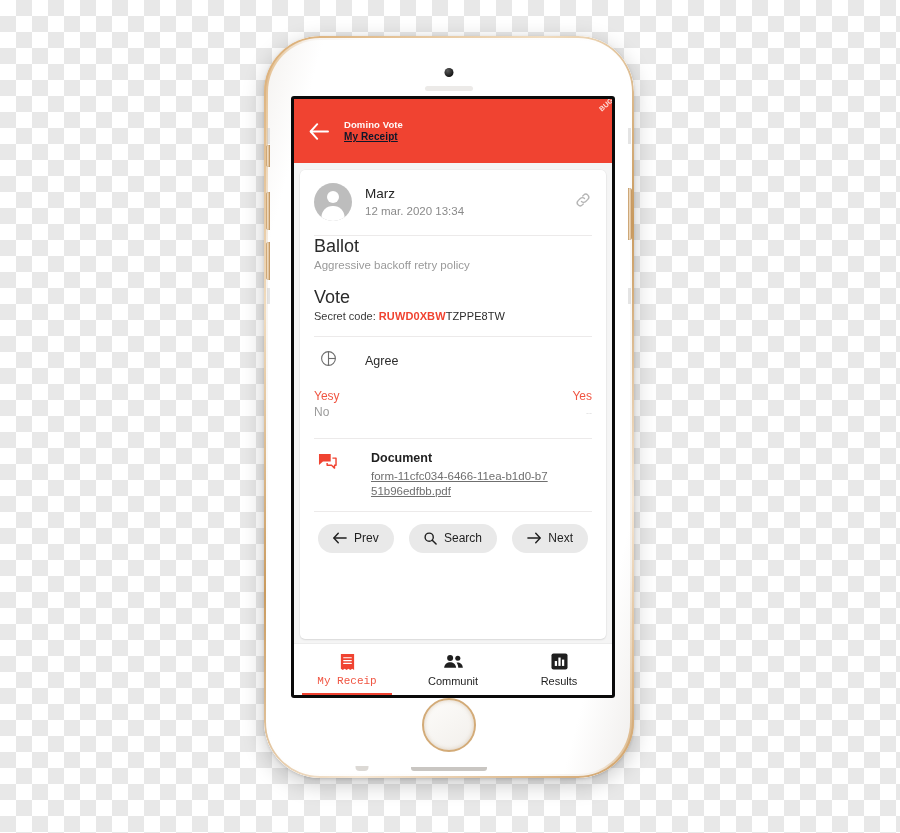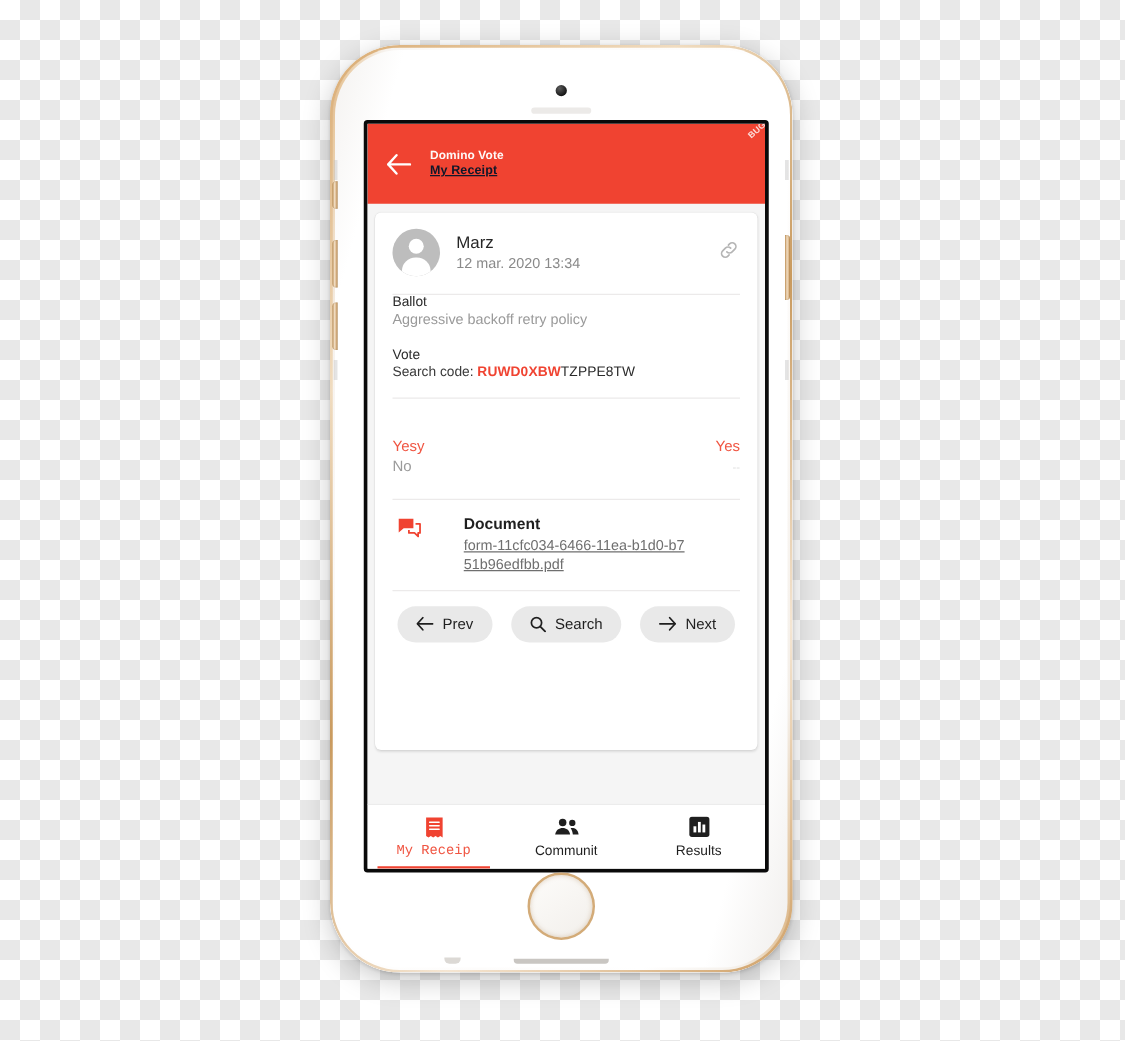--- a/index.html
+++ b/index.html
@@ -192,21 +192,21 @@
     position:absolute; left:50%; top:23px; transform:translateX(-50%);
     width:23px; height:18px; border-radius:11px 11px 0 0; background:#ffffff;
   }
   #user-meta { flex:1 1 auto; line-height:1.25; }
   #user-name { font-size:13.5px; color:#262626; }
   #user-date { font-size:11.5px; color:#8a8a8a; margin-top:1px; }
   #link-icon { flex:0 0 auto; cursor:pointer; opacity:.85; }
 
   
   .section { padding-bottom:4px; }
-  .section-title { font-size:11px; color:#2b2b2b; margin-bottom:2px; }
+  .section-title { font-size:18px; color:#2b2b2b; margin-bottom:2px; }
   .section-sub { font-size:11.5px; color:#9a9a9a; }
   #ballot-section { padding-top:0; padding-bottom:16px; }
   #vote-section { padding-bottom:14px; }
   #secret-line { font-size:11px; color:#3a3a3a; }
   #secret-code-hi { color:#F04331; font-weight:bold; letter-spacing:.1px; }
   #secret-code-rest { color:#2b2b2b; letter-spacing:.1px; }
 
   .divider { height:1px; background:#eceaea; }
 
   
@@ -341,26 +341,36 @@
 
             <div class="divider"></div>
 
             <div class="section" id="ballot-section">
               <div class="section-title">Ballot</div>
               <div class="section-sub">Aggressive backoff retry policy</div>
             </div>
 
             <div class="section" id="vote-section">
               <div class="section-title">Vote</div>
-              <div id="secret-line"><span>Search code: </span><span id="secret-code-hi">RUWD0XBW</span><span id="secret-code-rest">TZPPE8TW</span></div>
+              <div id="secret-line"><span>Secret code: </span><span id="secret-code-hi">RUWD0XBW</span><span id="secret-code-rest">TZPPE8TW</span></div>
             </div>
 
             <div class="divider"></div>
 
             <div id="question-block">
+              <div id="question-row">
+                <span id="pie-icon">
+                  <svg width="17" height="17" viewBox="0 0 20 20" aria-hidden="true">
+                    <circle cx="10" cy="10" r="8.1" fill="none" stroke="#6d6d6d" stroke-width="1.3"></circle>
+                    <path d="M10 1.9 V18.1" stroke="#6d6d6d" stroke-width="1.3"></path>
+                    <path d="M10 10 H18.1" stroke="#6d6d6d" stroke-width="1.3"></path>
+                  </svg>
+                </span>
+                <span id="question-text">Agree</span>
+              </div>
 
               <div id="options-list">
                 <div class="option-row selected">
                   <span class="opt-label">Yesy</span>
                   <span class="opt-value">Yes</span>
                 </div>
                 <div class="option-row muted">
                   <span class="opt-label">No</span>
                   <span class="opt-value">--</span>
                 </div>

